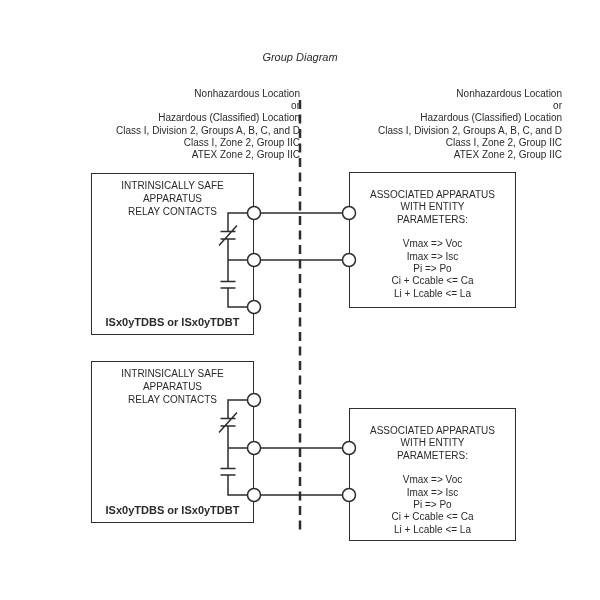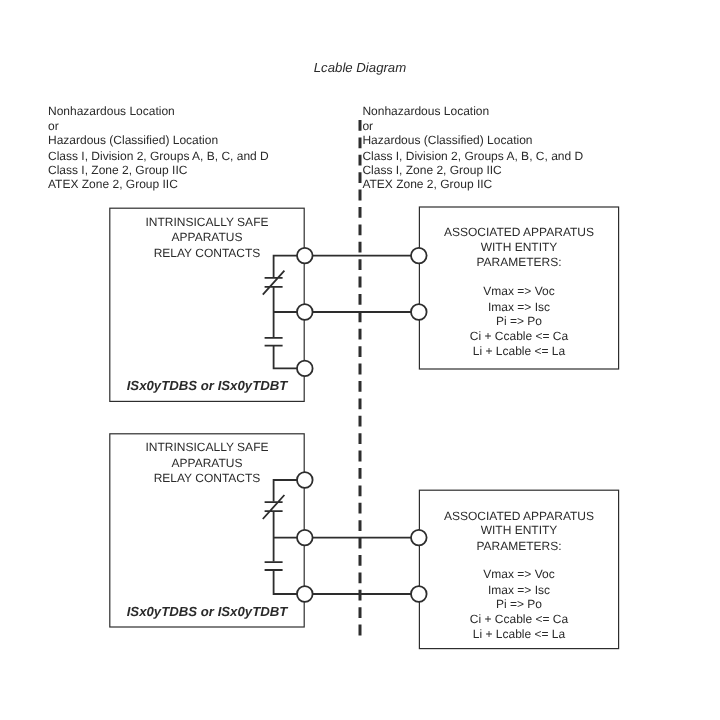--- a/index.html
+++ b/index.html
@@ -18,21 +18,21 @@
     left: 0;
     width: 600px;
     text-align: center;
     font-style: italic;
     font-size: 11px;
   }
   .hdr {
     position: absolute;
     top: 88px;
     width: 260px;
-    text-align: left;
+    text-align: right;
     font-size: 10px;
     line-height: 12.2px;
   }
   .hdr-left  { left: 40px; }
   .hdr-right { left: 302px; }
   .box {
     position: absolute;
     border: 1.5px solid var(--line, #2d2d2d);
     box-sizing: border-box;
     text-align: center;
@@ -44,21 +44,20 @@
     padding-top: 5px;
   }
   .model {
     position: absolute;
     bottom: 6px;
     left: 0;
     width: 100%;
     font-weight: bold;
     font-size: 11px;
     line-height: 11px;
-    font-style: italic;
   }
   .assoc-box {
     font-size: 10px;
     line-height: 12.4px;
     padding-top: 16px;
   }
   .spacer { height: 12px; }
   svg.overlay {
     position: absolute;
     left: 0;
@@ -79,21 +78,21 @@
     fill: #ffffff;
     stroke: var(--line, #2d2d2d);
     stroke-width: 1.5;
   }
 </style>
 </head>
 <body>
 
 <div class="canvas">
 
-  <div class="title">Lcable Diagram</div>
+  <div class="title">Group Diagram</div>
 
   <div class="hdr hdr-left">
     <div>Nonhazardous Location</div>
     <div>or</div>
     <div>Hazardous (Classified) Location</div>
     <div>Class I, Division 2, Groups A, B, C, and D</div>
     <div>Class I, Zone 2, Group IIC</div>
     <div>ATEX Zone 2, Group IIC</div>
   </div>
   <div class="hdr hdr-right">

